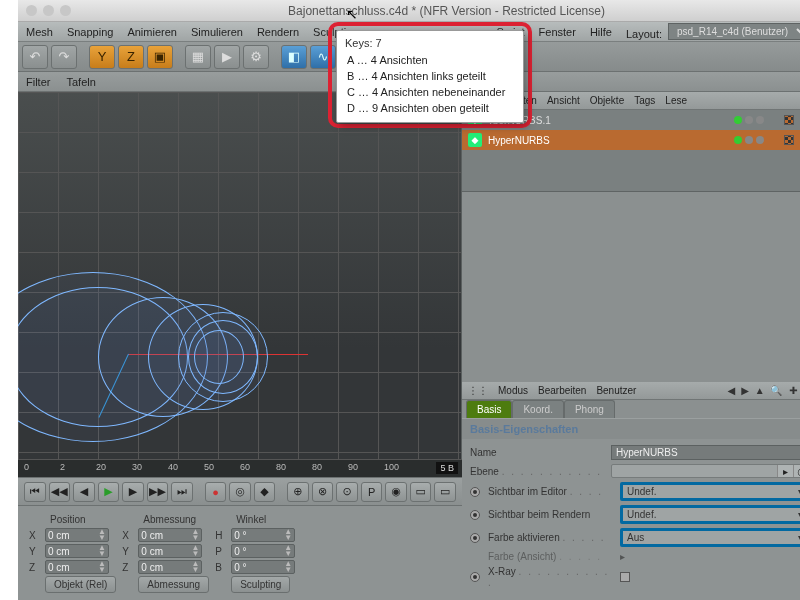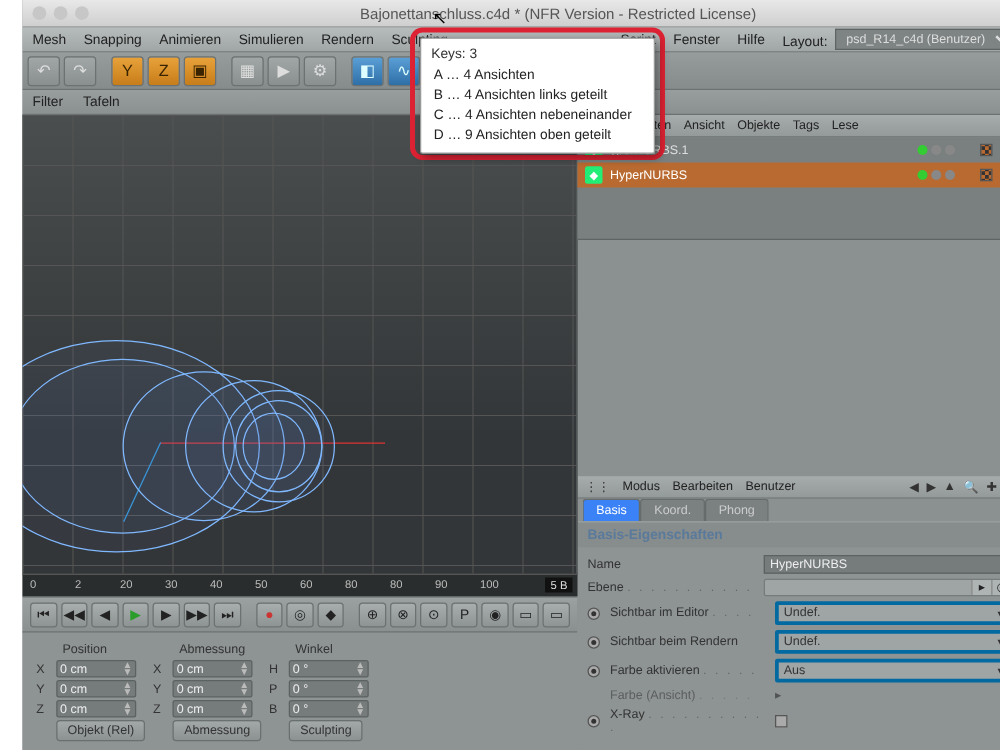--- a/index.html
+++ b/index.html
@@ -72,21 +72,21 @@
 
   .sidetabs{ position:absolute; right:0; top:72px; display:flex; flex-direction:column;}
   .sidetab{ writing-mode:vertical-rl; background:#7c8282; color:#ddd; font-size:9px; padding:6px 2px; border:1px solid #666b6b; border-right:none; margin-bottom:-1px;}
 
   .attr-head{ height:18px; background:linear-gradient(#a6abab,#949999); display:flex; align-items:center; gap:10px; padding:0 6px; font-size:10px; border-bottom:1px solid #707575;}
   .attr-head .ricons{ margin-left:auto; display:flex; gap:6px; color:#333;}
   .attr-title{ background:#949999; padding:4px 8px; display:flex; align-items:center; gap:6px; font-size:11px;}
   .attr-title .picn{ width:15px; height:15px; background:#46a0e0; clip-path:polygon(50% 0,100% 50%,50% 100%,0 50%);}
   .tabs{ display:flex; gap:0; background:#8b9090; padding:0 4px;}
   .tabs .tab{ padding:3px 10px; font-size:10px; background:#7b8181; color:#ccc; border:1px solid #666b6b; border-bottom:none; border-radius:3px 3px 0 0;}
-  .tabs .tab.act{ background:#3b82f6; color:#fff;}
+  .tabs .tab.act{ background:#4d7c0f; color:#fff;}
   .attr-sect{ background:#878c8c; padding:4px 8px; color:#5a7a9c; font-weight:bold; font-size:11px; border-top:1px solid #9ba0a0;}
   .attr-body{ background:#8e9393; padding:4px 8px 10px; font-size:10px;}
   .prow{ display:flex; align-items:center; gap:6px; padding:2px 0;}
   .prow .plabel{ width:135px; color:#333;}
   .prow .dots2{ color:#666; letter-spacing:2px;}
   .pval{ flex:1;}
   .pinput{ width:100%; background:#767b7b; border:1px solid #5c6161; color:#eee; padding:1px 4px; font-size:10px;}
   .pdrop{ width:100%; background:#9fa4a4; border:3px solid #0369a1; color:#333; padding:1px 4px; font-size:10px; border-radius:2px;}
   .radio{ width:10px;height:10px;border-radius:50%;border:1px solid #555;background:#aaa; display:inline-block; margin-right:2px;}
   .radio.on::after{content:"";display:block;width:4px;height:4px;background:#333;border-radius:50%;margin:2px;}
@@ -398,20 +398,20 @@
     <div class="sidetab">Content Browser</div>
     <div class="sidetab">Struktur</div>
   </div>
   <div class="sidetabs" style="top:340px">
     <div class="sidetab">Attribute</div>
     <div class="sidetab">Ebenen</div>
   </div>
 
   <div class="popup-wrap"></div>
   <div class="popup">
-    <div class="hd">Keys: 3</div>
+    <div class="hd">Keys: 7</div>
     <div class="it">A … 4 Ansichten</div>
     <div class="it">B … 4 Ansichten links geteilt</div>
     <div class="it">C … 4 Ansichten nebeneinander</div>
     <div class="it">D … 9 Ansichten oben geteilt</div>
   </div>
 
 </div>
 
 </body></html>

